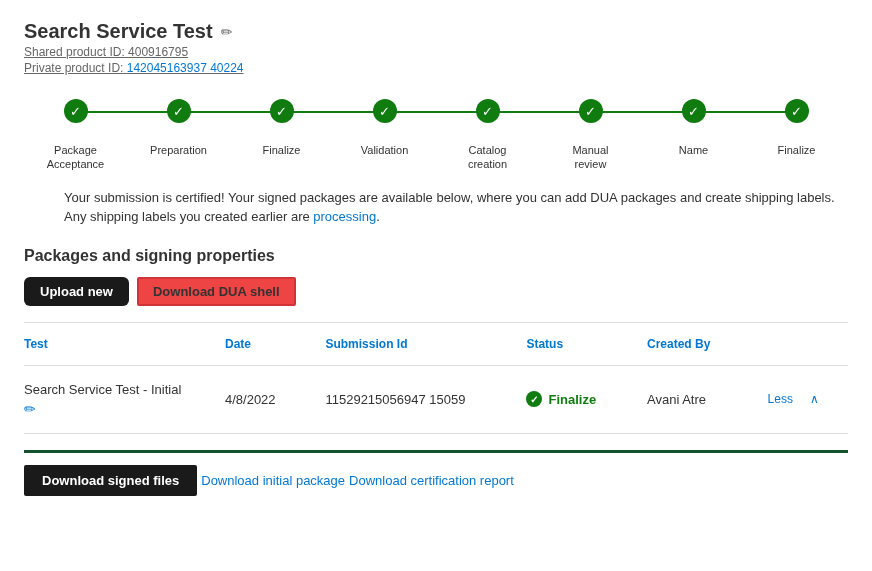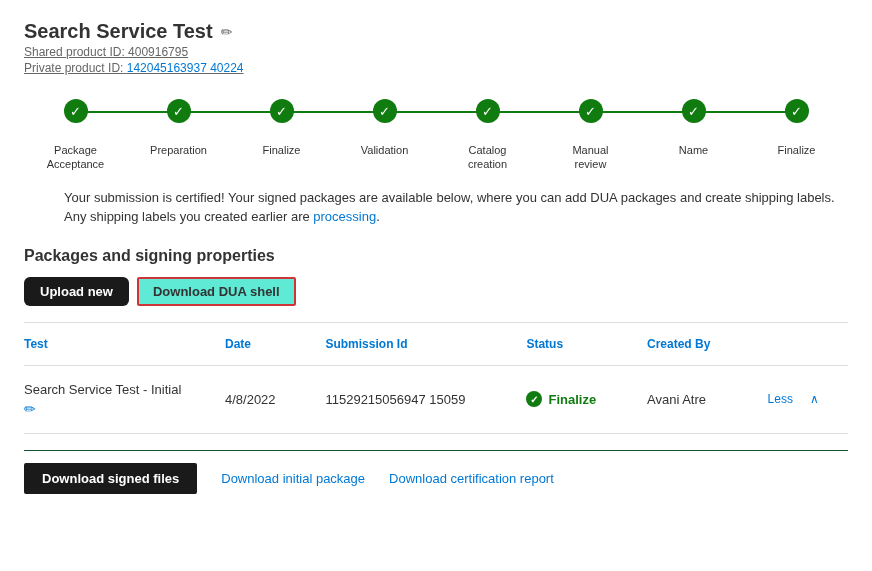--- a/index.html
+++ b/index.html
@@ -108,21 +108,21 @@
       background: #1a1a1a;
       color: #fff;
       border: none;
       padding: 7px 16px;
       font-size: 13px;
       font-weight: 600;
       cursor: pointer;
       border-radius: 6px;
     }
     .btn-outline-red {
-      background: #5eead4;
+      background: #ef4444;
       color: #333;
       border: 2px solid #d13438;
       padding: 5px 14px;
       font-size: 13px;
       font-weight: 600;
       cursor: pointer;
       border-radius: 2px;
     }
     
     .divider {
@@ -176,24 +176,24 @@
     .edit-pencil {
       color: #0078d4;
       font-size: 14px;
       cursor: pointer;
       margin-top: 4px;
     }
     
     .bottom-bar {
       display: flex;
       align-items: center;
-      gap: 24px;
+      gap: 4px;
       margin-top: 16px;
       padding-top: 12px;
-      border-top: 1px solid #14532d;
+      border-top: 3px solid #14532d;
     }
     .btn-bottom-dark {
       background: #1a1a1a;
       color: #fff;
       border: none;
       padding: 8px 18px;
       font-size: 13px;
       font-weight: 600;
       cursor: pointer;
       border-radius: 2px;

